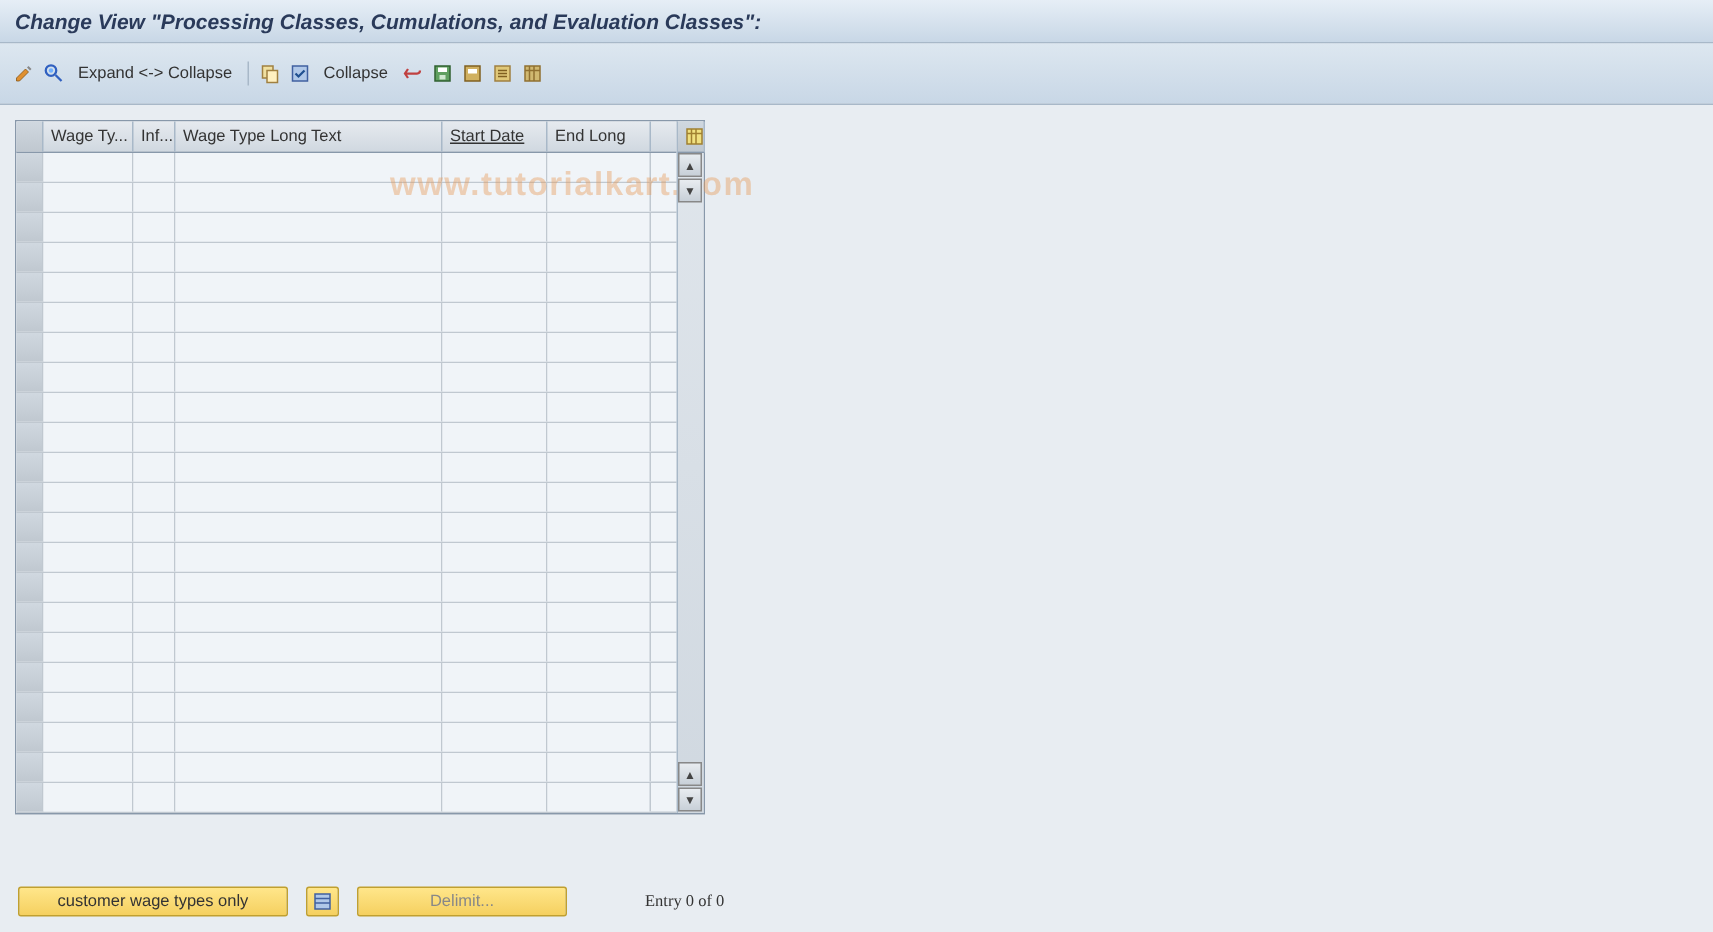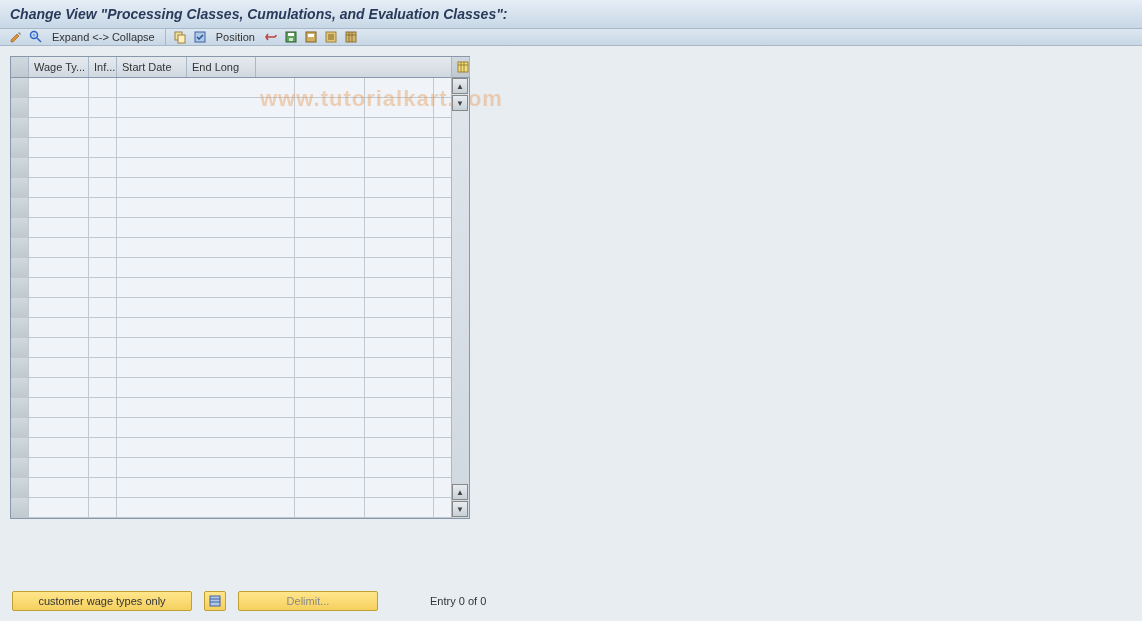--- a/index.html
+++ b/index.html
@@ -22,21 +22,21 @@
       border-bottom: 1px solid #a8b8c8;
     }
     .title-text {
       font-size: 14px;
       font-weight: bold;
       font-style: italic;
       color: #2a3a5a;
     }
     .toolbar {
       background: linear-gradient(to bottom, #dde7f0, #c8d7e6);
-      padding: 0 8px;
+      padding: 12px 8px;
       border-bottom: 1px solid #a8b8c8;
       display: flex;
       align-items: center;
       gap: 4px;
     }
     .toolbar-icon {
       width: 16px;
       height: 16px;
       display: inline-flex;
       align-items: center;
@@ -86,21 +86,21 @@
       white-space: nowrap;
       text-overflow: ellipsis;
       height: 20px;
       display: flex;
       align-items: center;
     }
     .col-select { width: 18px; background: linear-gradient(to bottom, #d0d8e0, #c0c8d0); }
     .col-wagetype { width: 60px; }
     .col-inf { width: 28px; }
     .col-longtext { width: 178px; }
-    .col-start { width: 70px; }
+    .col-start { width: 70px; text-decoration: underline; }
     .col-end { width: 69px; }
     .col-config { width: 18px; background: linear-gradient(to bottom, #d0d8e0, #c0c8d0); text-align: center; }
     .table-body {
       background: #f0f4f8;
     }
     .table-row {
       display: flex;
       border-bottom: 1px solid #c0c8d0;
       height: 20px;
     }
@@ -175,20 +175,21 @@
       border-radius: 2px;
       display: flex;
       align-items: center;
       justify-content: center;
       cursor: pointer;
     }
     .entry-text {
       margin-left: 40px;
       font-size: 11px;
       color: #333;
+      font-family: Liberation Serif, serif;
     }
     .watermark {
       position: absolute;
       top: 40px;
       left: 260px;
       font-size: 22px;
       color: rgba(230, 150, 80, 0.4);
       font-weight: bold;
       pointer-events: none;
       letter-spacing: 1px;
@@ -223,21 +224,21 @@
         <rect x="2" y="2" width="7" height="8" fill="#f0e0a0" stroke="#a08040"></rect>
         <rect x="5" y="5" width="7" height="8" fill="#fff0c0" stroke="#a08040"></rect>
       </svg>
   </span>
   <span class="toolbar-icon">
     <svg width="14" height="14" viewBox="0 0 14 14">
         <rect x="2" y="2" width="10" height="10" fill="#b0c8e8" stroke="#4060a0"></rect>
         <path d="M4 7 L6 9 L10 5" fill="none" stroke="#205090" stroke-width="1.5"></path>
       </svg>
   </span>
-  <span class="toolbar-text">Position</span>
+  <span class="toolbar-text">Collapse</span>
   <span class="toolbar-icon">
     <svg width="14" height="14" viewBox="0 0 14 14">
         <path d="M4 4 L2 7 L4 10 M2 7 L10 7 Q12 7 12 5" fill="none" stroke="#c04040" stroke-width="1.5"></path>
       </svg>
   </span>
   <span class="toolbar-icon">
     <svg width="14" height="14" viewBox="0 0 14 14">
         <rect x="2" y="2" width="10" height="10" fill="#60a060" stroke="#306030"></rect>
         <rect x="4" y="3" width="6" height="3" fill="#fff"></rect>
         <rect x="5" y="8" width="4" height="3" fill="#d0e8d0"></rect>
@@ -269,20 +270,21 @@
 
 <div class="content-area">
   <div class="watermark">www.tutorialkart.com</div>
 
   <div class="table-container">
     <div class="table-main">
       <div class="table-header-row">
         <div class="table-header-cell col-select"></div>
         <div class="table-header-cell col-wagetype">Wage Ty...</div>
         <div class="table-header-cell col-inf">Inf...</div>
+        <div class="table-header-cell col-longtext">Wage Type Long Text</div>
         <div class="table-header-cell col-start">Start Date</div>
         <div class="table-header-cell col-end">End Long</div>
       </div>
       <div class="table-body">
         <div class="table-row">
             <div class="table-cell col-select" style="background:linear-gradient(to bottom,#d0d8e0,#c0c8d0);"></div>
             <div class="table-cell col-wagetype"></div>
             <div class="table-cell col-inf"></div>
             <div class="table-cell col-longtext"></div>
             <div class="table-cell col-start"></div>

